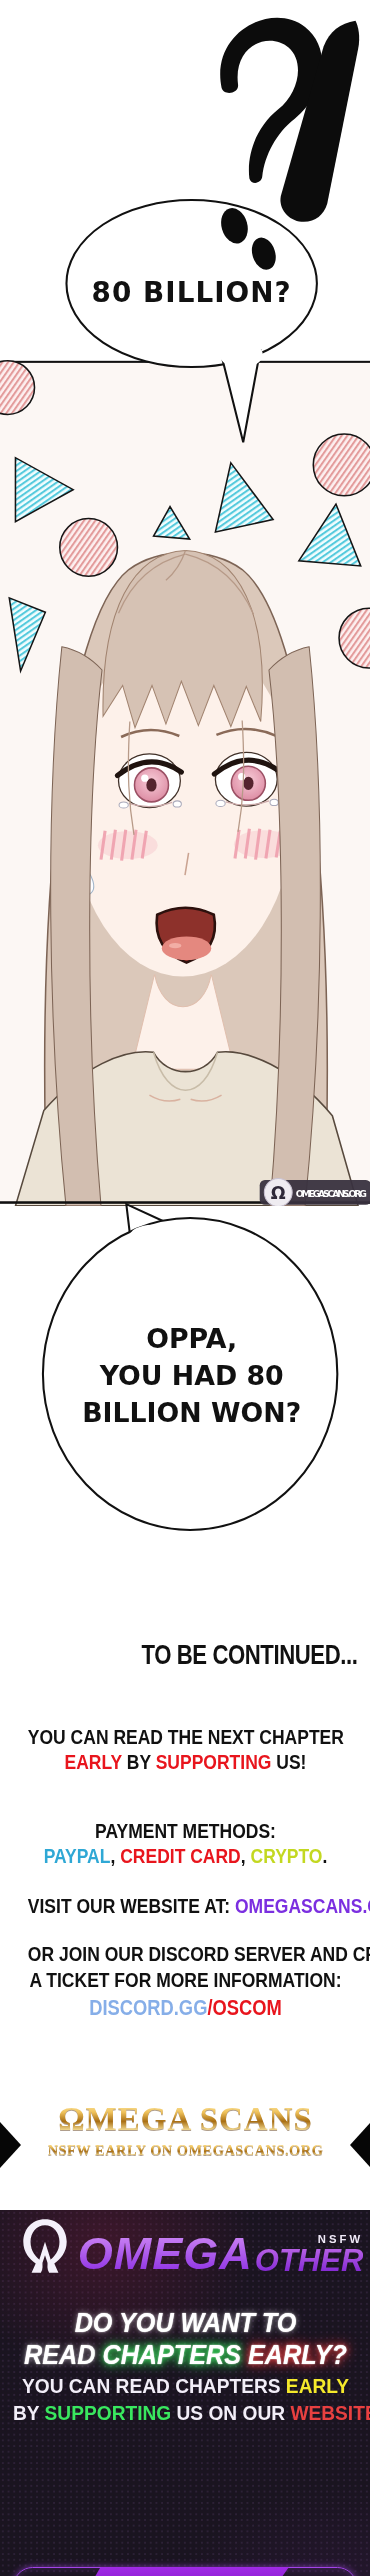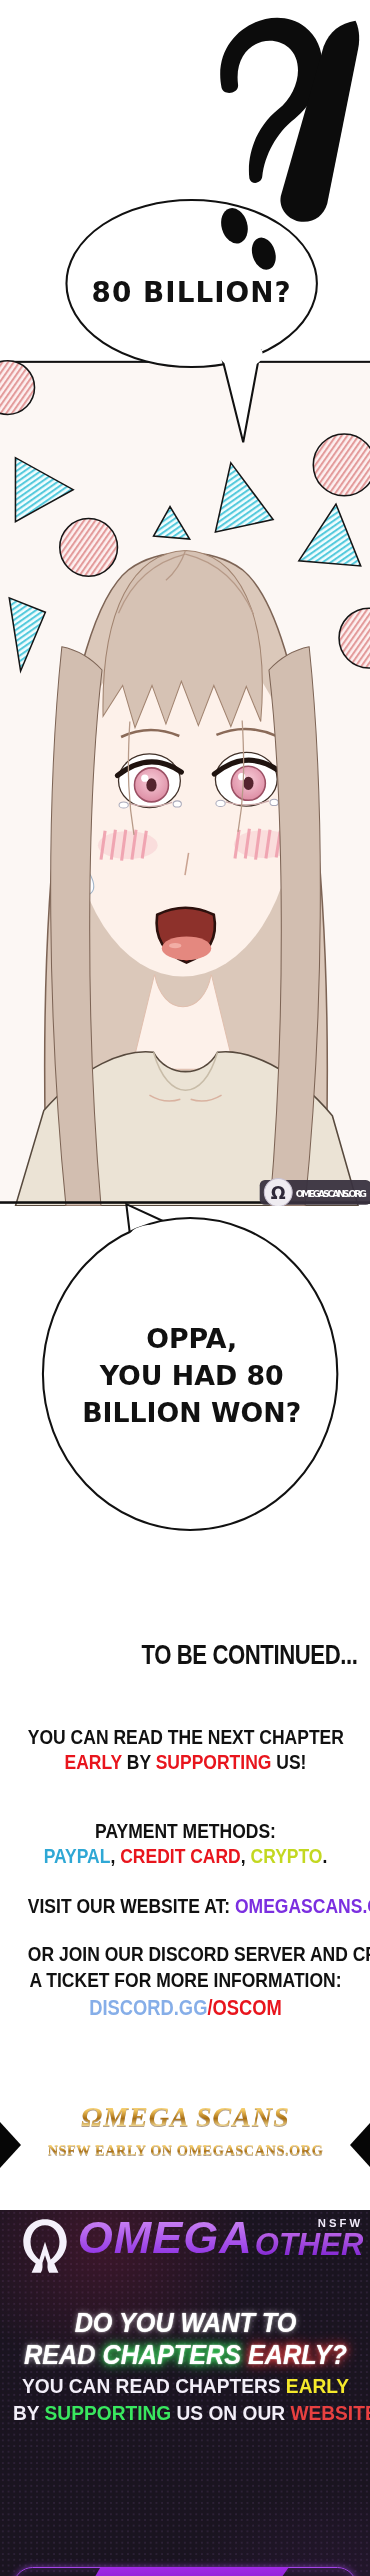--- a/index.html
+++ b/index.html
@@ -22,36 +22,36 @@
   #dis2{top:1968px;font-size:20.6px;}
   #dis3{top:1995px;font-size:21.6px;}
   .red{color:#e8151d;} .blue{color:#2fa8d5;} .lime{color:#c3d821;}
   .purple{color:#7b2fe0;} .corn{color:#86aee8;}
 
   
   .goldtxt{font-family:"Liberation Serif",serif;font-weight:700;
      background:linear-gradient(180deg,#fdf0b8 0%,#f0c35c 30%,#a96f14 55%,#f6df96 80%,#c78d2a 100%);
      -webkit-background-clip:text;background-clip:text;color:transparent;
      filter:drop-shadow(0 1px 0.5px rgba(80,40,0,.45));}
-  #goldmain{top:2101px;font-size:28px;letter-spacing:1px;font-style:italic;}
+  #goldmain{top:2101px;font-size:33px;letter-spacing:1px;}
   #goldtag{top:2142px;font-size:14.4px;letter-spacing:0.5px;}
   .tri{width:0;height:0;border-top:23px solid transparent;border-bottom:23px solid transparent;}
   #triL{left:0;top:2122px;border-left:21.6px solid #060606;}
   #triR{right:0;top:2122px;border-right:21.6px solid #060606;}
 
   
   #darkbg{left:0;top:2210px;width:371px;height:1121px;background-color:#1a1420;
      background-image:
        radial-gradient(216px 185px at 28% 3%, rgba(150,30,70,.28), transparent 70%),
        radial-gradient(258px 216px at 92% 38%, rgba(110,40,140,.18), transparent 70%),
        radial-gradient(237px 206px at 70% 96%, rgba(150,40,100,.22), transparent 70%),
        radial-gradient(rgba(140,100,170,.16) 0.7px, transparent 0.8px);
      background-size:auto,auto,auto,5.7px 5.7px;}
   #brandrow{left:18.5px;top:2215px;display:flex;align-items:flex-start;}
-  #brandword{display:flex;align-items:flex-end;margin-left:7.2px;}
+  #brandword{display:flex;align-items:flex-end;margin-left:7.2px;margin-top:16px;}
   #brandOmega{font-size:45px;font-weight:900;font-style:italic;letter-spacing:1px;line-height:1;
      background:linear-gradient(180deg,#d18cf5,#8a2be2);-webkit-background-clip:text;background-clip:text;color:transparent;}
   #brandcol{display:flex;flex-direction:column;align-items:flex-end;margin-left:2.1px;}
   #brandNsfw{font-size:11.3px;font-weight:700;color:#f0eaf8;letter-spacing:3.1px;}
   #brandScans{font-size:31px;font-weight:900;font-style:italic;line-height:1;
      background:linear-gradient(180deg,#c06ae8,#7a1fd0);-webkit-background-clip:text;background-clip:text;color:transparent;}
   .headline{left:0;width:371px;text-align:center;font-weight:900;font-style:italic;color:#fff;
      font-size:28px;letter-spacing:0;white-space:pre;transform:scaleX(.9);transform-origin:center;
      text-shadow:0 0 1.5px #fff,0 0 7.2px rgba(255,255,255,.5);}
   #head1{top:2307px;}

